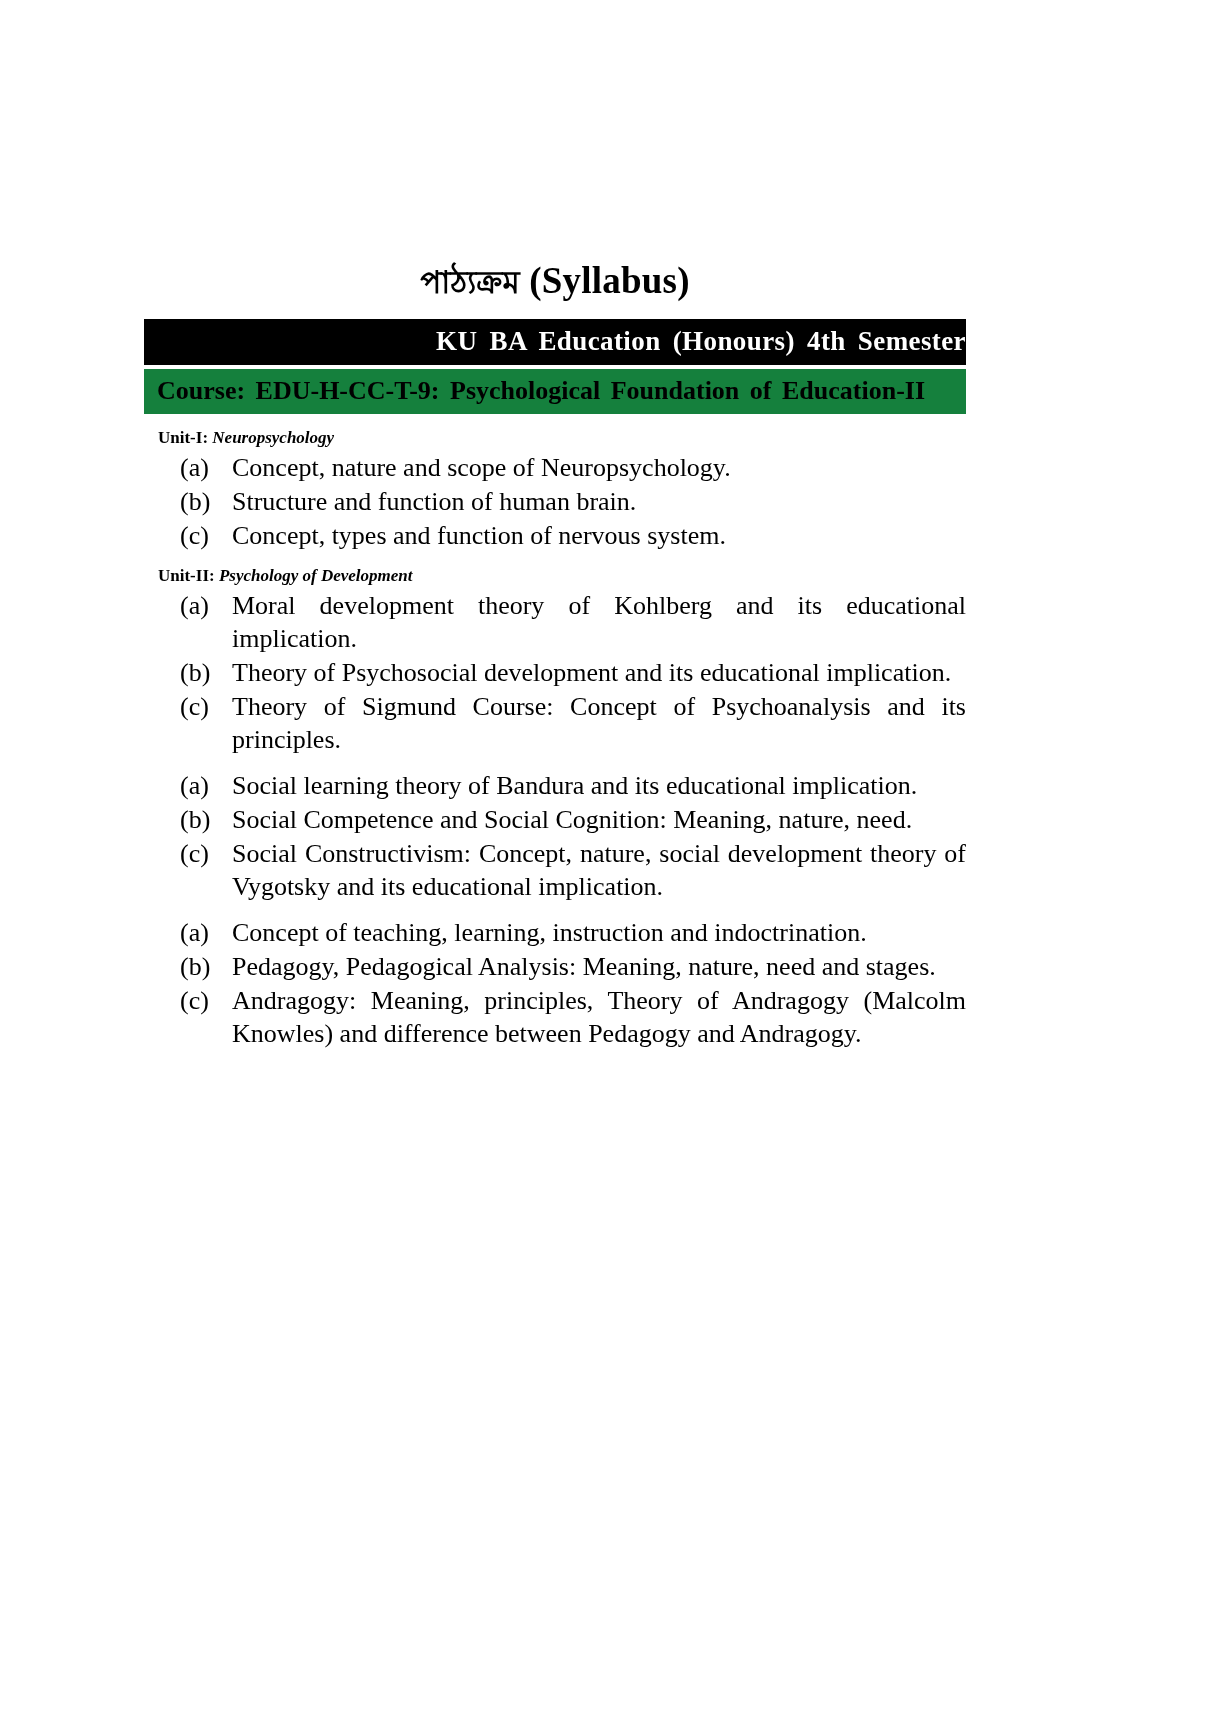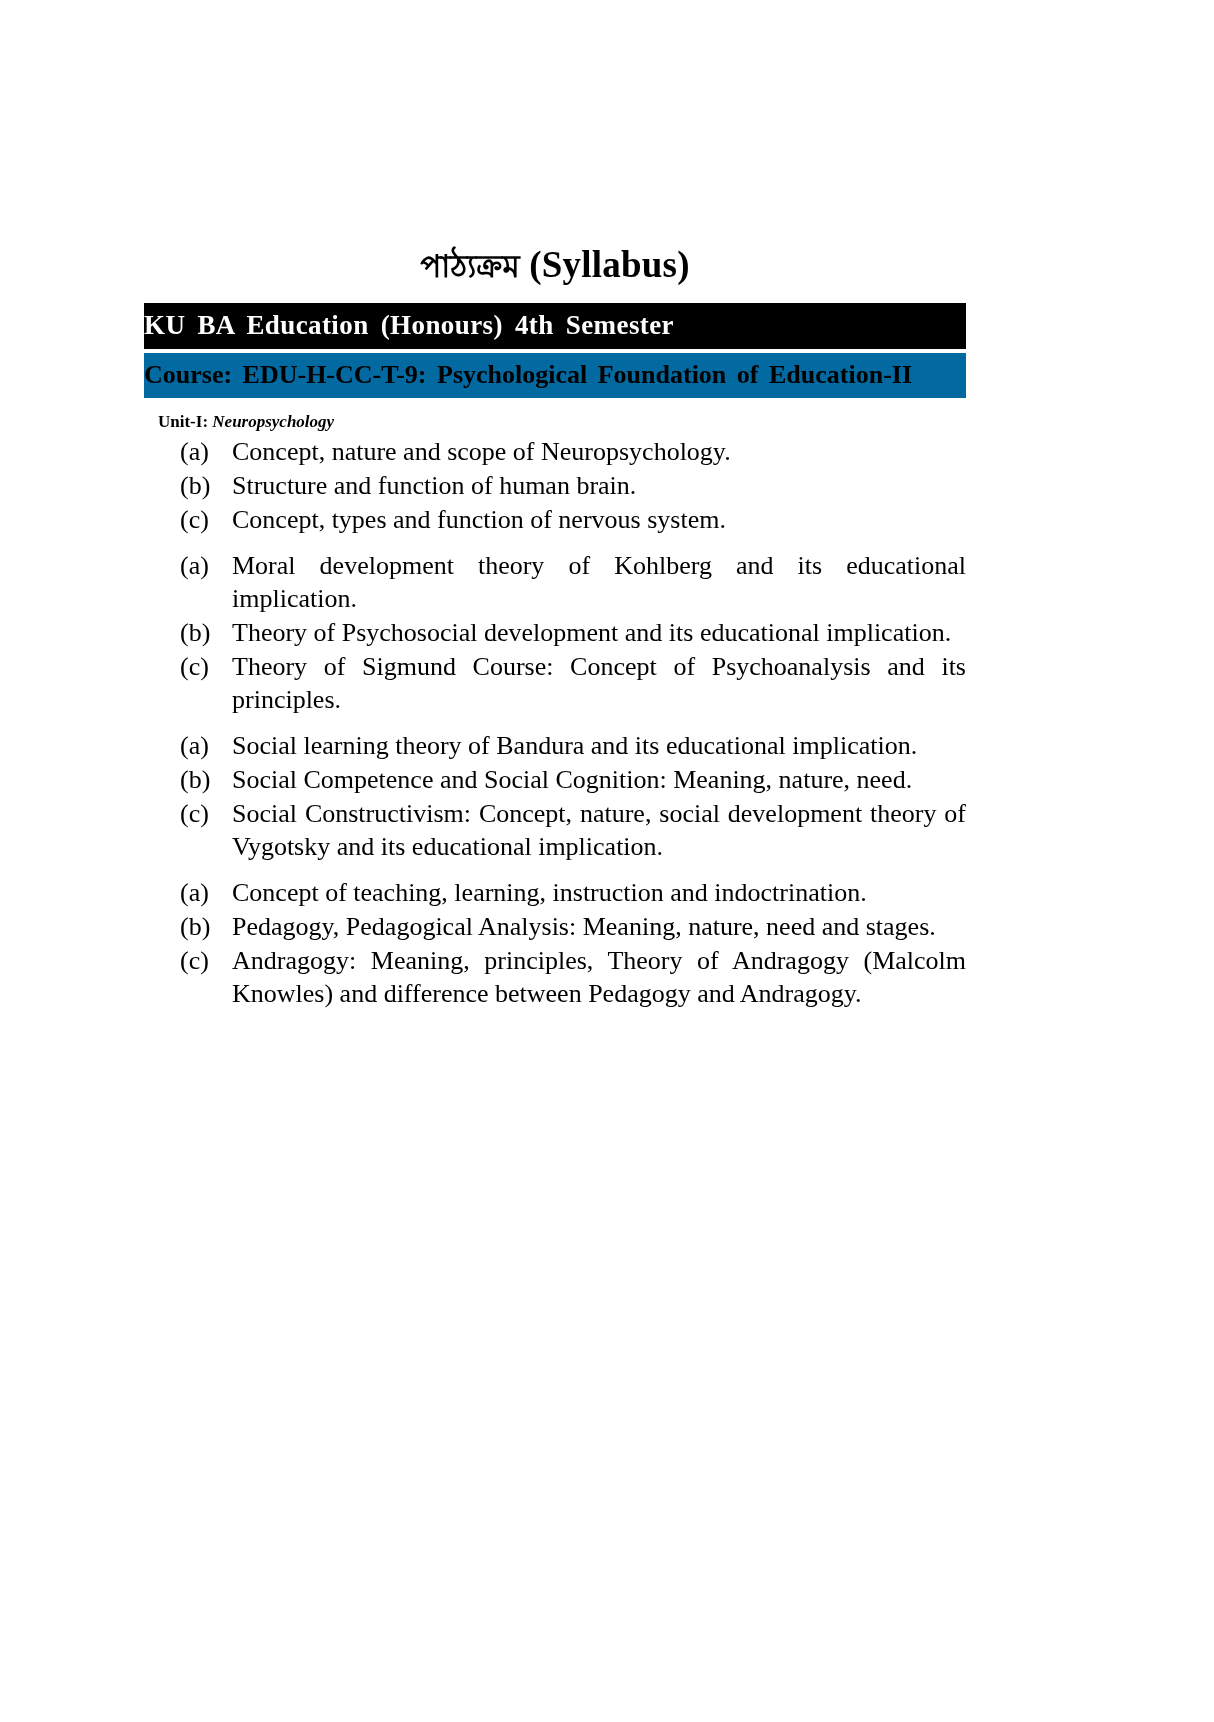--- a/index.html
+++ b/index.html
@@ -17,21 +17,21 @@
   .page {
     position: relative;
     width: 1214px;
     height: 1722px;
     box-sizing: border-box;
     padding: 0;
   }
   .content {
     position: absolute;
     left: 144px;
-    top: 244px;
+    top: 260px;
     width: 822px;
   }
 
   
   .doc-title {
     text-align: center;
     font-size: 37px;
     font-weight: bold;
     line-height: 1.15;
     margin: 0 0 16px 0;
@@ -41,37 +41,37 @@
     font-family: "DejaVu Sans", sans-serif;
     font-size: 31px;
     font-weight: bold;
     vertical-align: baseline;
   }
 
   
   .banner {
     background: #000000;
     color: #ffffff;
-    text-align: left;
+    text-align: right;
     font-weight: bold;
     font-size: 27px;
     letter-spacing: 0.4px;
     word-spacing: 5px;
     padding: 7px 0 9px 0;
     line-height: 1.12;
   }
 
   
   .course-bar {
-    background: #0369a1;
+    background: #15803d;
     color: #000000;
     font-weight: bold;
     font-size: 26px;
     word-spacing: 4px;
-    padding: 7px 0 8px 0;
+    padding: 7px 0 8px 13px;
     line-height: 1.15;
     margin-top: 4px;
     white-space: nowrap;
   }
 
   
   .unit {
     margin-top: 13px;
   }
   .unit-heading {
@@ -138,20 +138,21 @@
               <span class="marker">(b)</span>
               <span class="text">Structure  and  function  of  human  brain.</span>
             </div>
             <div class="item">
               <span class="marker">(c)</span>
               <span class="text">Concept,  types  and  function  of  nervous  system.</span>
             </div>
           </div>
         </div>
         <div class="unit">
+          <div class="unit-heading"><span class="unit-label">Unit-II:</span> <span class="unit-topic">Psychology of Development</span></div>
           <div class="items">
             <div class="item justify">
               <span class="marker">(a)</span>
               <span class="text">Moral development theory of Kohlberg and its educational implication.</span>
             </div>
             <div class="item justify">
               <span class="marker">(b)</span>
               <span class="text">Theory of Psychosocial development and its educational implication.</span>
             </div>
             <div class="item justify">

